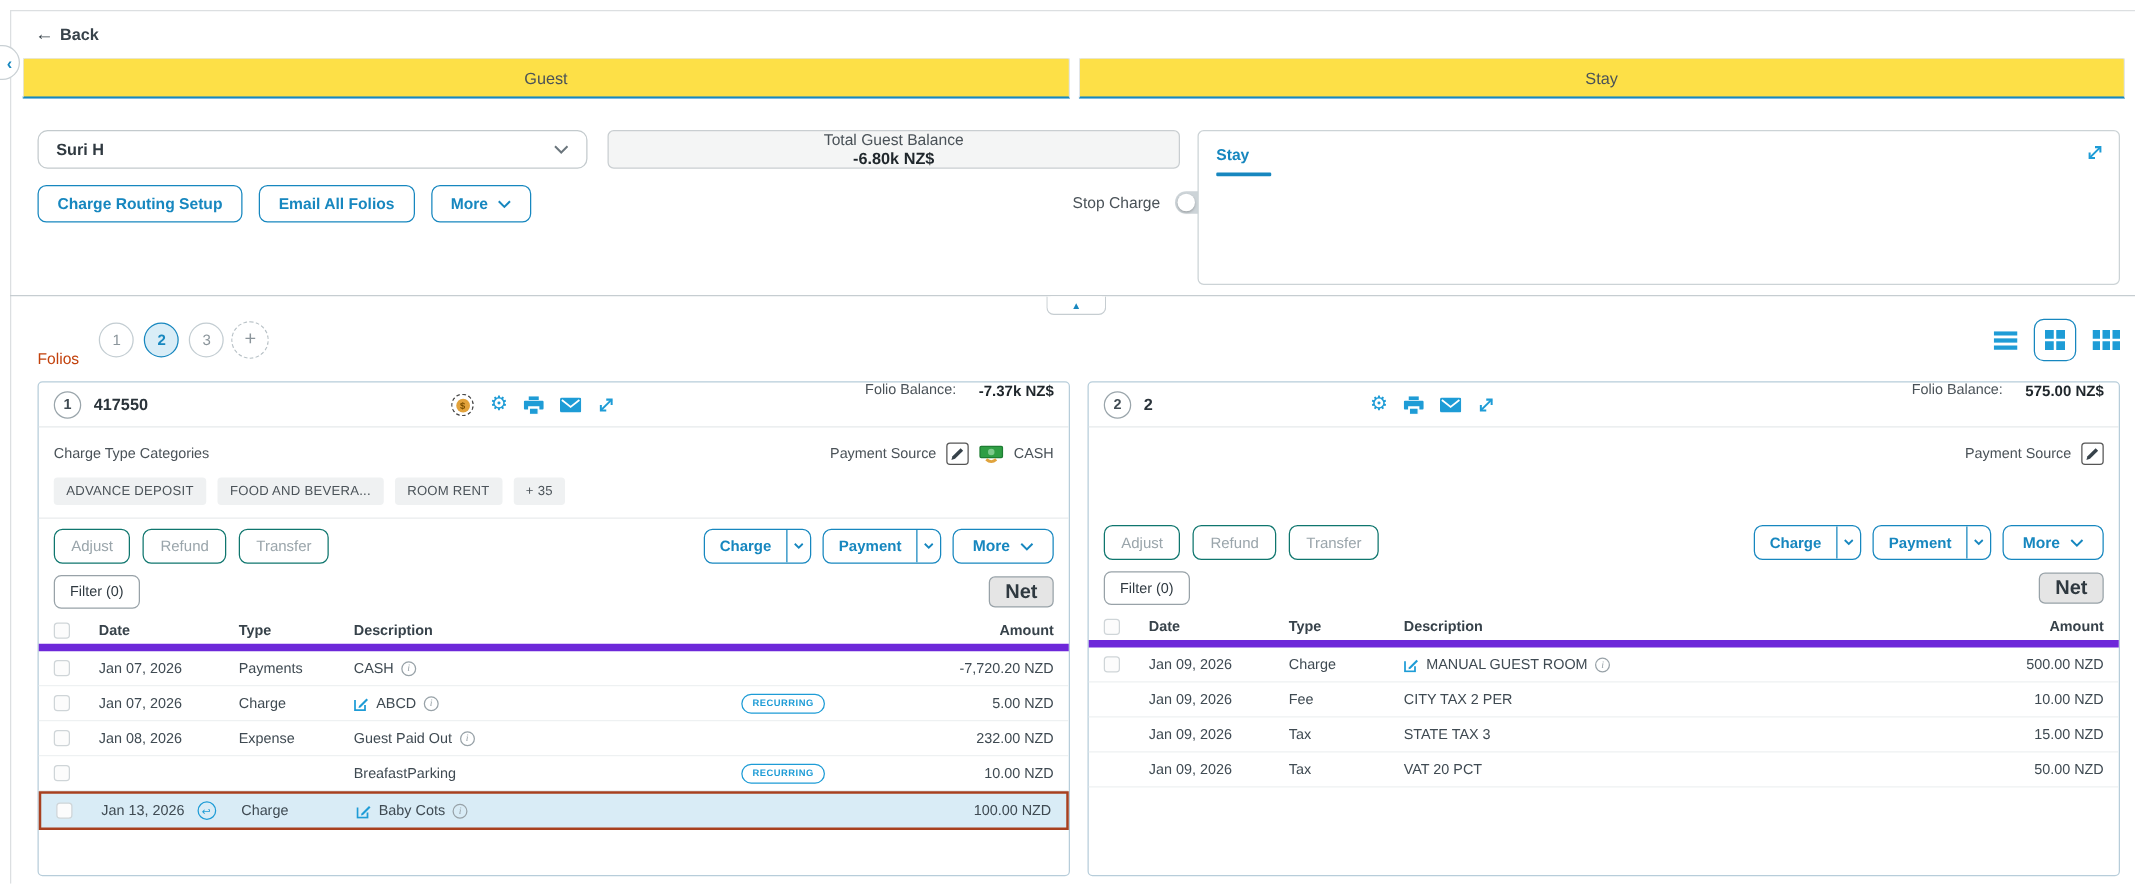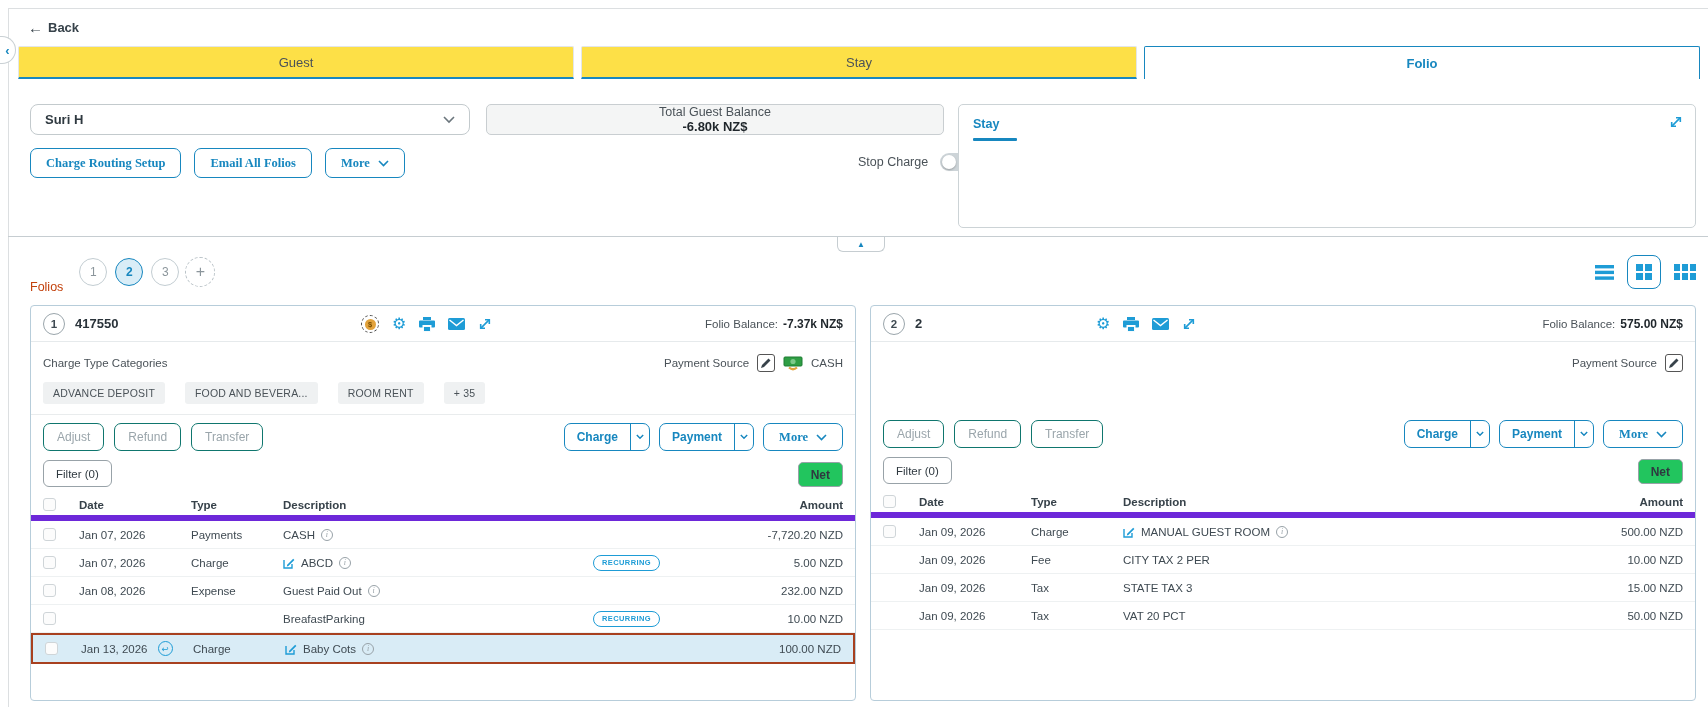--- a/index.html
+++ b/index.html
@@ -44,21 +44,21 @@
     position:absolute; left:486px; top:104px; width:458px; height:31px;
     border:1px solid #c9ced1; border-radius:5px; background:#f4f5f5;
     display:flex; align-items:center; justify-content:space-between; padding:0 12px;flex-direction:column;
   }
   .balance-label { font-size:12.5px; color:#4a5258; }
   .balance-value { font-size:13px; font-weight:bold; color:#1f262b; }
   .action-btns { position:absolute; left:30px; top:148px; display:flex; gap:13px; }
   .btn-blue {
     display:inline-flex; align-items:center; gap:8px; height:30px; padding:0 15px;
     background:#fff; border:1.5px solid #1787bf; border-radius:7px;
-    color:#1787bf; font-weight:bold; font-size:12.5px; font-family:Liberation Serif, serif; cursor:pointer;
+    color:#1787bf; font-weight:bold; font-size:12.5px; font-family:Liberation Sans, sans-serif; cursor:pointer;
   }
   .stop-charge { position:absolute; left:858px; top:153px; display:flex; align-items:center; gap:12px; }
   .stop-charge-label { font-size:12.5px; color:#4a5258; }
   .toggle { width:33px; height:18px; border-radius:9px; background:#cdd4d8; position:relative; cursor:pointer; }
   .toggle-knob { position:absolute; left:2px; top:2px; width:14px; height:14px; border-radius:50%;
     background:#fff; box-shadow:0 1px 2px rgba(0,0,0,.25); }
   
   .stay-card {
     position:absolute; left:958px; top:104px; width:738px; height:124px;
     border:1px solid #ccd3d6; border-radius:5px; background:#fff; padding:12px 14px;
@@ -112,54 +112,54 @@
   }
   .fc-title { margin-left:10px; font-size:13px; font-weight:bold; color:#2a333a; }
   .fc-icons { position:absolute; top:0; height:36px; display:flex; align-items:center; gap:13px; }
   .ic { cursor:pointer; display:inline-flex; align-items:center; }
   .gear-glyph { font-size:16px; color:#1e9cd6; line-height:1; }
   .coin-wrap { width:18px; height:18px; border:1.2px dashed #4a4a4a; border-radius:50%;
     display:flex; align-items:center; justify-content:center; }
   .coin { width:11px; height:11px; border-radius:50%; background:#e2a23b;
     display:flex; align-items:center; justify-content:center;
     font-size:7.5px; font-weight:bold; color:#7a4e00; }
-  .fc-balance { position:absolute; right:12px; top:0; height:36px; display:flex; align-items:center; gap:5px; }
+  .fc-balance { position:absolute; right:12px; top:0; height:36px; display:flex; align-items:flex-start; gap:18px; }
   .fb-label { font-size:11.5px; color:#4a5258; }
   .fb-value { font-size:12px; font-weight:bold; color:#1f262b; }
   .fc-meta { display:flex; align-items:center; justify-content:space-between; padding:10px 12px 0 12px; height:32px; }
   .cat-label { font-size:11.5px; color:#4a5258; }
   .ps-group { display:flex; align-items:center; gap:8px; margin-left:auto; }
   .ps-label { font-size:11.5px; color:#4a5258; }
   .ps-edit { width:18px; height:18px; border:1px solid #555; border-radius:3px;
     display:flex; align-items:center; justify-content:center; background:#fff; cursor:pointer; }
   .ps-cash-value { font-size:11.5px; color:#4a5258; }
-  .tags-row { display:flex; gap:20px; align-items:center; padding:8px 12px 10px 12px; min-height:38px;
+  .tags-row { display:flex; gap:9px; align-items:center; padding:8px 12px 10px 12px; min-height:38px;
     border-bottom:1px solid #e9eced; }
   .tags-row.empty { border-bottom:none; }
   .tag { background:#eff1f2; color:#4a5258; font-size:10.5px; padding:5px 10px; border-radius:3px;
     letter-spacing:.2px; white-space:nowrap; }
   .fc-btnrow { display:flex; align-items:center; padding:8px 12px 0 12px; height:36px; }
   .btn-gray {
     height:28px; padding:0 13px; margin-right:10px; background:#fff;
     border:1px solid #0f766e; border-radius:7px; color:#9aa5ab; font-size:12px;
     font-family:inherit; cursor:pointer;
   }
   .fc-btnrow-right { margin-left:auto; display:flex; gap:9px; align-items:center; }
   .split-btn { display:inline-flex; height:28px; border:1.5px solid #1787bf; border-radius:7px;
     overflow:hidden; background:#fff; }
   .split-main { padding:0 12px; display:flex; align-items:center; color:#1787bf;
     font-weight:bold; font-size:12px; cursor:pointer; }
   .split-caret { width:19px; border-left:1.5px solid #1787bf; display:flex; align-items:center;
     justify-content:center; cursor:pointer; }
   .more-btn { height:28px; }
-  .fc-filterrow { display:flex; align-items:flex-end; justify-content:space-between; padding:9px 12px 0 12px; height:36px; }
+  .fc-filterrow { display:flex; align-items:center; justify-content:space-between; padding:9px 12px 0 12px; height:36px; }
   .filter-btn { height:27px; padding:0 12px; border:1px solid #98a2a8; border-radius:6px;
     background:#fff; font-size:11.5px; color:#2f3940; font-family:inherit; cursor:pointer; }
   .net-btn { height:25px; padding:0 12px; border:1px solid #98a2a8; border-radius:5px;
-    background:#22c55e; font-size:12px; font-weight:bold; color:#2f3940; font-family:inherit; cursor:pointer; }
+    background:#e5e5e5; font-size:16px; font-weight:bold; color:#2f3940; font-family:inherit; cursor:pointer; }
   
   .ftable { margin-top:7px; }
   .thead, .trow { display:flex; align-items:center; padding:0 12px; }
   .thead { height:27px; border-bottom:6px solid #6d28d9; font-size:11.5px; font-weight:bold; color:#37424a; }
   .trow { height:28px; border-bottom:1px solid #eef1f2; font-size:11.5px; color:#3f4a52; }
   .cell { display:flex; align-items:center; gap:6px; }
   .c-check { width:36px; }
   .c-date { width:112px; }
   .c-type { width:92px; }
   .c-desc { flex:1; }
@@ -195,21 +195,20 @@
 <div class="edge-chevron">‹</div>
 
 <div class="back-btn">
   <span class="back-arrow">←</span>
   <span>Back</span>
 </div>
 
 <div class="tabs-row" id="tabs-row">
     <div class="tab">Guest</div>
     <div class="tab">Stay</div>
-    <div class="tab active">Folio</div>
   </div>
 
 <div class="guest-select">
   <span>Suri H</span>
   <svg width="12" height="8" viewBox="0 0 12 8">
       <path d="M1 1 L6 6 L11 1" stroke="#6b767d" stroke-width="1.6" fill="none"></path>
     </svg>
 </div>
 
 <div class="balance-box">

